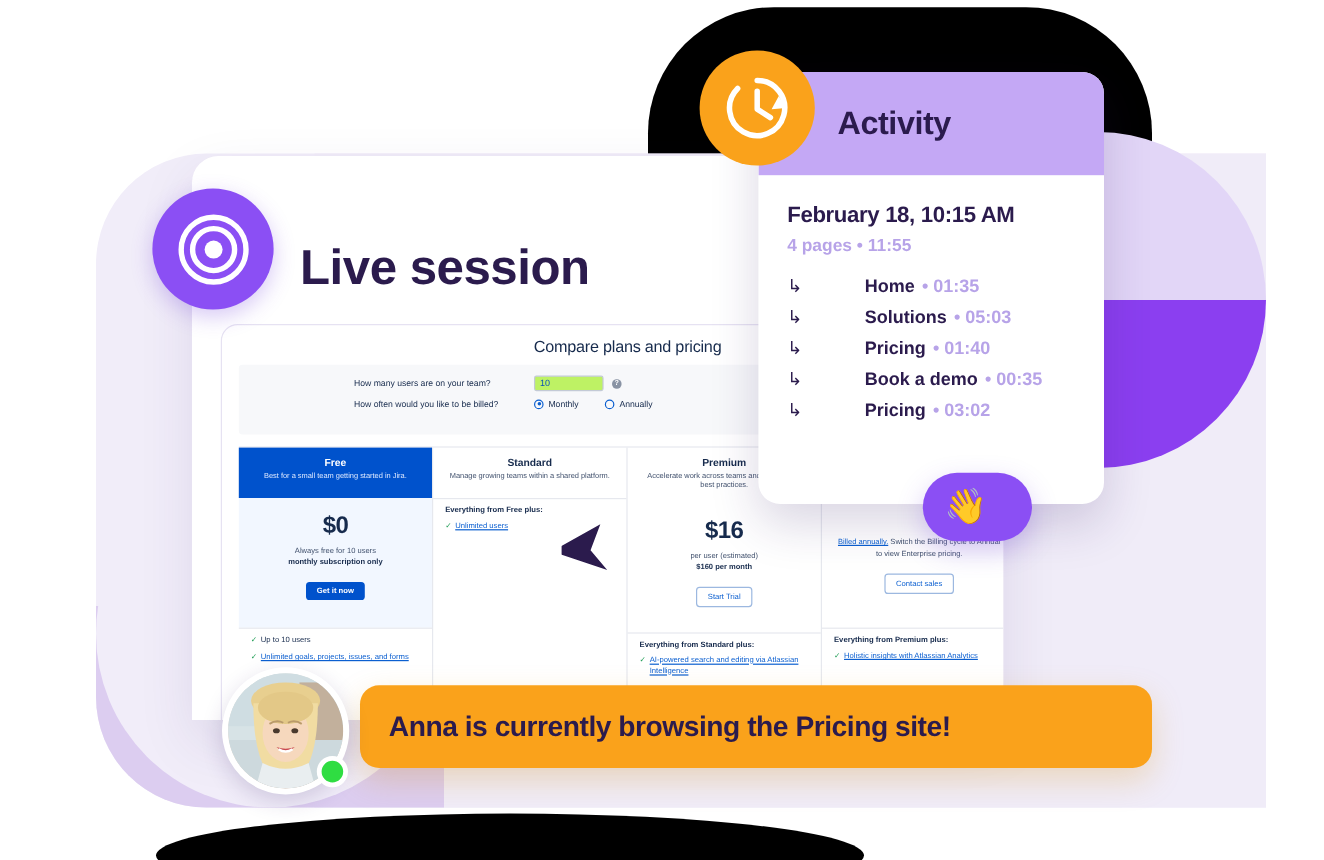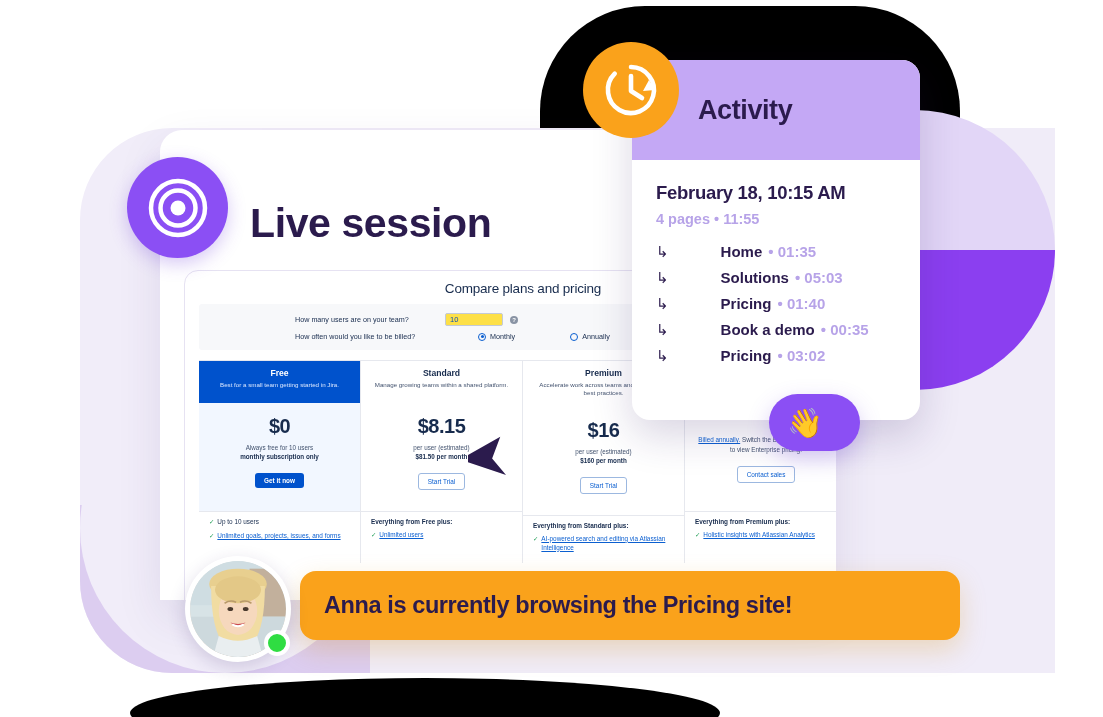--- a/index.html
+++ b/index.html
@@ -43,24 +43,24 @@
 
   
   .pricing{position:absolute;left:24px;top:140px;width:676px;height:330px;
            background:#fff;border:1px solid #e6e2f2;border-radius:14px 0 0 0;
            overflow:hidden;}
   .pricing-title{text-align:center;font-size:13.5px;font-weight:normal;color:#172b4d;
            padding:10px 0 8px 0;letter-spacing:-.2px;}
   .calcbar{margin:0 14px;background:#f7f8fa;border-radius:3px;padding:9px 0 9px 0;}
   .calcrow{display:flex;align-items:center;font-size:7.2px;color:#172b4d;
            margin:0 0 6px 0;padding-left:96px;}
-  .calcrow:last-child{margin-bottom:0;gap:33px;}
+  .calcrow:last-child{margin-bottom:12px;}
   .calcq{width:150px;}
   .numbox{width:58px;height:13px;border:1px solid #c3cad6;border-radius:2px;
-          background:#fde047;font-size:7.5px;color:#0b4fb8;display:flex;
+          background:#bef264;font-size:7.5px;color:#0b4fb8;display:flex;
           align-items:center;padding-left:4px;box-sizing:border-box;}
   .helpicon{width:8px;height:8px;border-radius:50%;background:#8993a4;color:#fff;
           font-size:6px;display:flex;align-items:center;justify-content:center;
           margin-left:7px;font-weight:bold;}
   .radio{width:8px;height:8px;border-radius:50%;border:1.4px solid #0b5fd0;
           box-sizing:border-box;display:inline-block;margin-right:4px;position:relative;}
   .radio.on:after{content:"";position:absolute;left:1.6px;top:1.6px;width:3.2px;
           height:3.2px;border-radius:50%;background:#0b5fd0;}
   .radio.off{border-color:#0b5fd0;}
   .radiolab{margin-right:22px;display:flex;align-items:center;}
@@ -90,21 +90,21 @@
   .feat-i{font-size:6.4px;color:#172b4d;display:flex;line-height:1.4;}
   .feat-i .chk{color:#1f9d55;margin-right:3px;}
   .feat-i .lnk{color:#0b5fd0;text-decoration:underline;}
 
   .cursor{position:absolute;left:468px;top:428px;width:44px;height:52px;}
 
   
   .activity{position:absolute;left:632px;top:60px;width:288px;height:360px;
       background:#fff;border-radius:18px;overflow:hidden;
       box-shadow:0 16px 40px rgba(50,30,100,.18);}
-  .activity-head{height:100px;background:#c4a8f5;display:flex;align-items:center;
+  .activity-head{height:86px;background:#c4a8f5;display:flex;align-items:center;
       padding-left:66px;box-sizing:border-box;}
   .activity-head h2{margin:0;font-size:27px;font-weight:bold;color:#2b1b4d;
       letter-spacing:-.4px;}
   .activity-body{padding:22px 24px 0 24px;}
   .act-date{font-size:18.5px;font-weight:bold;color:#2b1b4d;letter-spacing:-.3px;}
   .act-meta{font-size:14.5px;font-weight:bold;color:#b7a3e8;margin-top:7px;}
   .act-list{margin-top:16px;}
   .act-item{display:flex;align-items:baseline;margin-bottom:8px;font-size:15px;}
   .act-arrow{color:#2b1b4d;margin-right:7px;font-size:15px;}
   .act-page{font-weight:bold;color:#2b1b4d;margin-left:45px;}
@@ -204,28 +204,20 @@
               <span class="chk">✓</span>
               <span class="lnk">Unlimited goals, projects, issues, and forms</span>
             </div>
           </div>
         </div>
 
         <div class="col">
           <div class="col-head">
             <div class="col-name">Standard</div>
             <div class="col-desc">Manage growing teams within a shared platform.</div>
-          </div>
-          <div class="col-body">
-            <div class="price">$8.15</div>
-            <div class="price-sub">
-              <span>per user (estimated)</span><br>
-              <b>$81.50 per month</b>
-            </div>
-            <div class="btn ghost">Start Trial</div>
           </div>
           <div class="feat">
             <div class="feat-h">Everything from Free plus:</div>
             <div class="feat-i">
               <span class="chk">✓</span>
               <span class="lnk">Unlimited users</span>
             </div>
           </div>
         </div>
 

